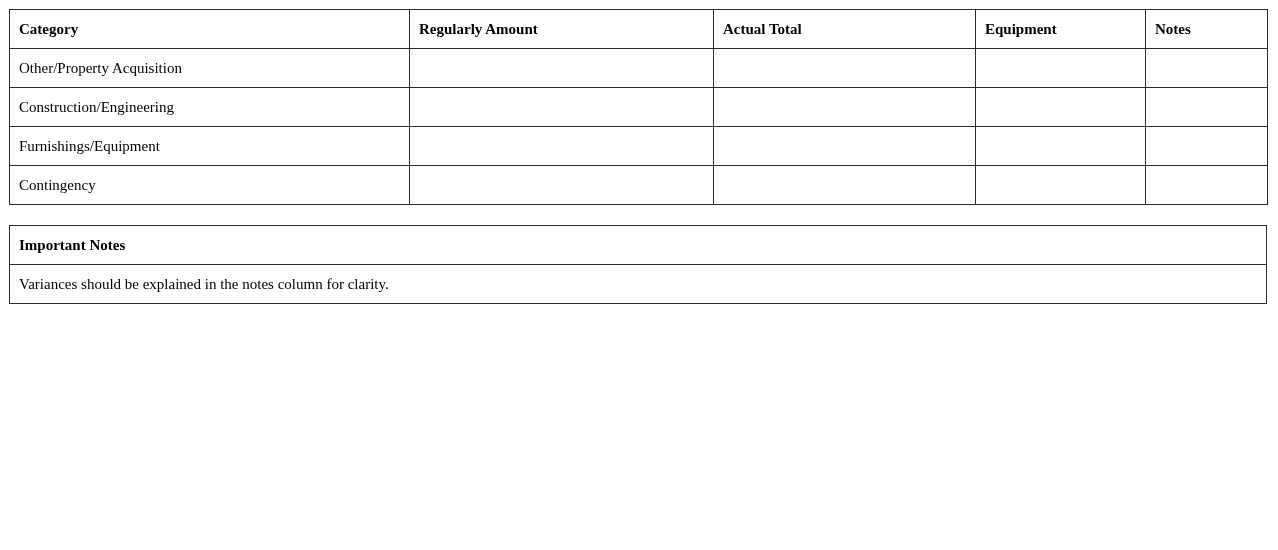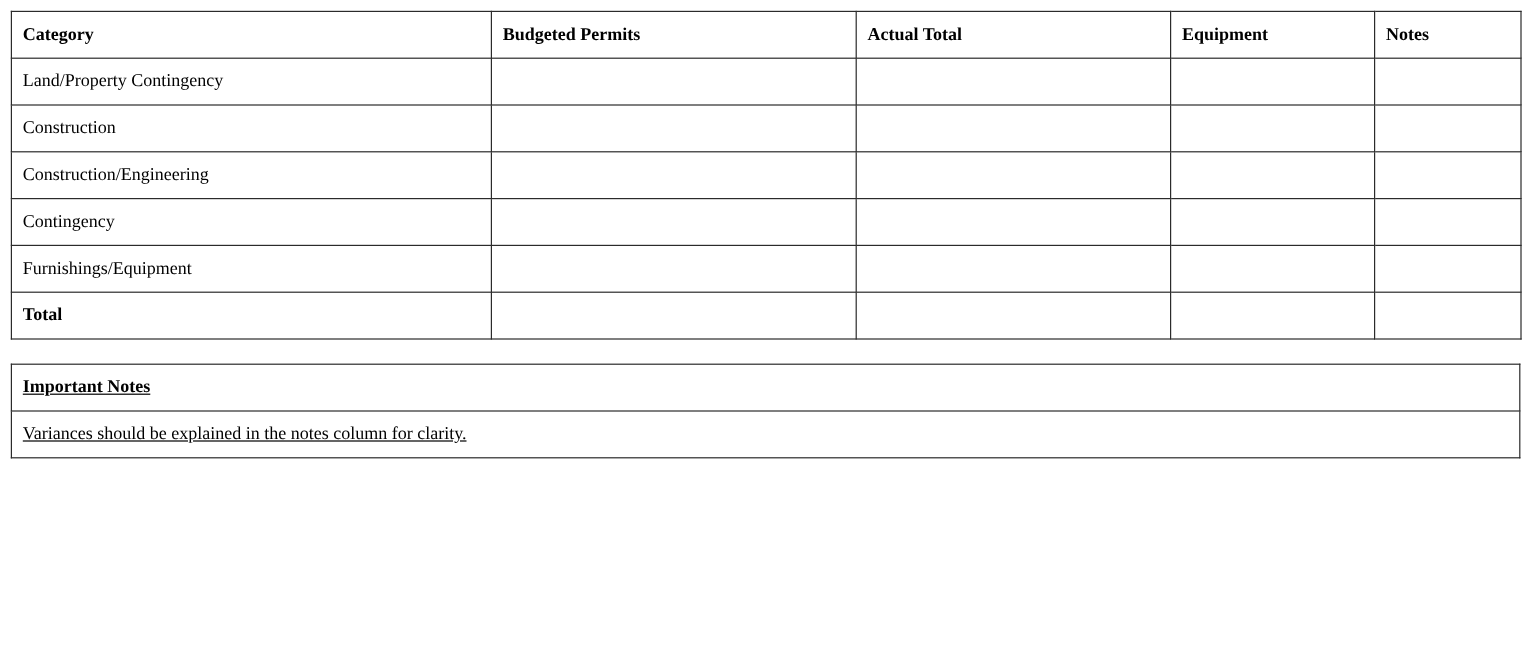--- a/index.html
+++ b/index.html
@@ -62,21 +62,21 @@
   #budget-table col.c-category { width: 400px; }
   #budget-table col.c-budgeted { width: 304px; }
   #budget-table col.c-actual   { width: 262px; }
   #budget-table col.c-variance { width: 170px; }
   #budget-table col.c-notes    { width: 122px; }
 
   
   .table-gap { height: 20px; }
 
   
-  #notes-table tr { height: 39px; text-decoration: underline; }
+  #notes-table tr { height: 39px; }
 
   .cell-text { display: block; }
 </style>
 </head>
 <body>
 
 <div class="page">
 
   <table class="doc-table" id="budget-table">
     <colgroup>
@@ -85,71 +85,54 @@
       <col class="c-actual">
       <col class="c-variance">
       <col class="c-notes">
     </colgroup>
     <thead>
       <tr class="header-row">
         <th>
           <span class="cell-text">Category</span>
         </th>
         <th>
-          <span class="cell-text">Budgeted Permits</span>
+          <span class="cell-text">Regularly Amount</span>
         </th>
         <th>
           <span class="cell-text">Actual Total</span>
         </th>
         <th>
           <span class="cell-text">Equipment</span>
         </th>
         <th>
           <span class="cell-text">Notes</span>
         </th>
       </tr>
     </thead>
     <tbody>
 
       <tr>
         <td>
-          <span class="cell-text">Land/Property Contingency</span>
-        </td>
-        <td>
-          <span class="cell-text"></span>
-        </td>
-        <td>
-          <span class="cell-text"></span>
-        </td>
-        <td>
-          <span class="cell-text"></span>
-        </td>
-        <td>
-          <span class="cell-text"></span>
-        </td>
-      </tr>
-
-
-      <tr>
-        <td>
-          <span class="cell-text">Construction</span>
-        </td>
-        <td>
-          <span class="cell-text"></span>
-        </td>
-        <td>
-          <span class="cell-text"></span>
-        </td>
-        <td>
-          <span class="cell-text"></span>
-        </td>
-        <td>
-          <span class="cell-text"></span>
-        </td>
-      </tr>
+          <span class="cell-text">Other/Property Acquisition</span>
+        </td>
+        <td>
+          <span class="cell-text"></span>
+        </td>
+        <td>
+          <span class="cell-text"></span>
+        </td>
+        <td>
+          <span class="cell-text"></span>
+        </td>
+        <td>
+          <span class="cell-text"></span>
+        </td>
+      </tr>
+
+
 
 
       <tr>
         <td>
           <span class="cell-text">Construction/Engineering</span>
         </td>
         <td>
           <span class="cell-text"></span>
         </td>
         <td>
@@ -158,72 +141,55 @@
         <td>
           <span class="cell-text"></span>
         </td>
         <td>
           <span class="cell-text"></span>
         </td>
       </tr>
 
       <tr>
         <td>
+          <span class="cell-text">Furnishings/Equipment</span>
+        </td>
+        <td>
+          <span class="cell-text"></span>
+        </td>
+        <td>
+          <span class="cell-text"></span>
+        </td>
+        <td>
+          <span class="cell-text"></span>
+        </td>
+        <td>
+          <span class="cell-text"></span>
+        </td>
+      </tr>
+
+      <tr>
+        <td>
           <span class="cell-text">Contingency</span>
         </td>
         <td>
           <span class="cell-text"></span>
         </td>
         <td>
           <span class="cell-text"></span>
         </td>
         <td>
           <span class="cell-text"></span>
         </td>
         <td>
           <span class="cell-text"></span>
         </td>
       </tr>
 
-      <tr>
-        <td>
-          <span class="cell-text">Furnishings/Equipment</span>
-        </td>
-        <td>
-          <span class="cell-text"></span>
-        </td>
-        <td>
-          <span class="cell-text"></span>
-        </td>
-        <td>
-          <span class="cell-text"></span>
-        </td>
-        <td>
-          <span class="cell-text"></span>
-        </td>
-      </tr>
-
-
-      <tr>
-        <td class="bold">
-          <span class="cell-text">Total</span>
-        </td>
-        <td>
-          <span class="cell-text"></span>
-        </td>
-        <td>
-          <span class="cell-text"></span>
-        </td>
-        <td>
-          <span class="cell-text"></span>
-        </td>
-        <td>
-          <span class="cell-text"></span>
-        </td>
-      </tr>
+
 
     </tbody>
   </table>
 
   <div class="table-gap"></div>
 
   <table class="doc-table" id="notes-table">
     <tbody>
       <tr>
         <td class="bold">

